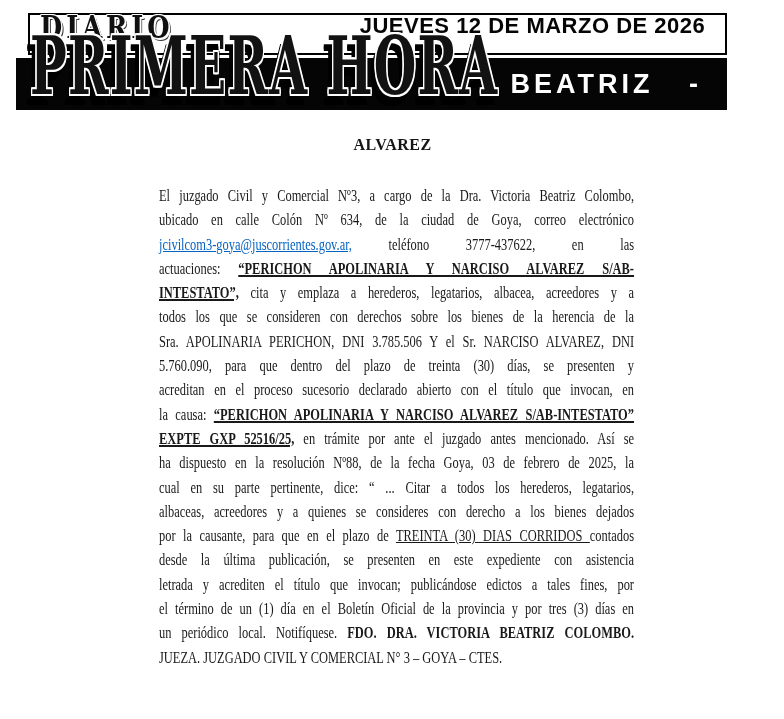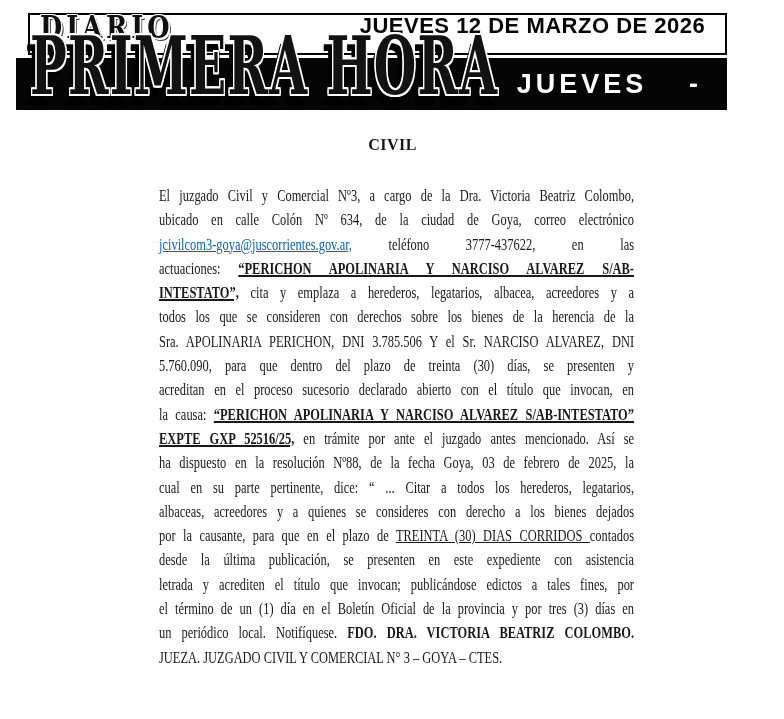--- a/index.html
+++ b/index.html
@@ -142,26 +142,26 @@
     <div class="black-band"></div>
 
     <div class="diario-logo">DIARIO</div>
 
     <div class="masthead-title">PRIMERA HORA</div>
 
     <div class="date-banner">JUEVES 12 DE MARZO DE 2026</div>
 
     <div class="section-banner">
       <span>-</span>
-      <span>JUEVES</span>
+      <span>BEATRIZ</span>
       <span>-</span>
     </div>
   </div>
 
-  <div class="edict-heading">CIVIL</div>
+  <div class="edict-heading">ALVAREZ</div>
 
   <div class="edict-body">
       <div class="edict-line"><span>El juzgado Civil y Comercial Nº3, a cargo de la Dra. Victoria Beatriz Colombo,</span></div>
       <div class="edict-line"><span>ubicado en calle Colón Nº 634, de la ciudad de Goya, correo electrónico</span></div>
       <div class="edict-line"><a class="run-a">jcivilcom3-goya@juscorrientes.gov.ar,</a><span> teléfono 3777-437622, en las</span></div>
       <div class="edict-line"><span>actuaciones: </span><span class="run-bu">“PERICHON APOLINARIA Y NARCISO ALVAREZ S/AB-</span></div>
       <div class="edict-line"><span class="run-bu">INTESTATO”,</span><span> cita y emplaza a herederos, legatarios, albacea, acreedores y a</span></div>
       <div class="edict-line"><span>todos los que se consideren con derechos sobre los bienes de la herencia de la</span></div>
       <div class="edict-line"><span>Sra. APOLINARIA PERICHON, DNI 3.785.506 Y el Sr. NARCISO ALVAREZ, DNI</span></div>
       <div class="edict-line"><span>5.760.090, para que dentro del plazo de treinta (30) días, se presenten y</span></div>

